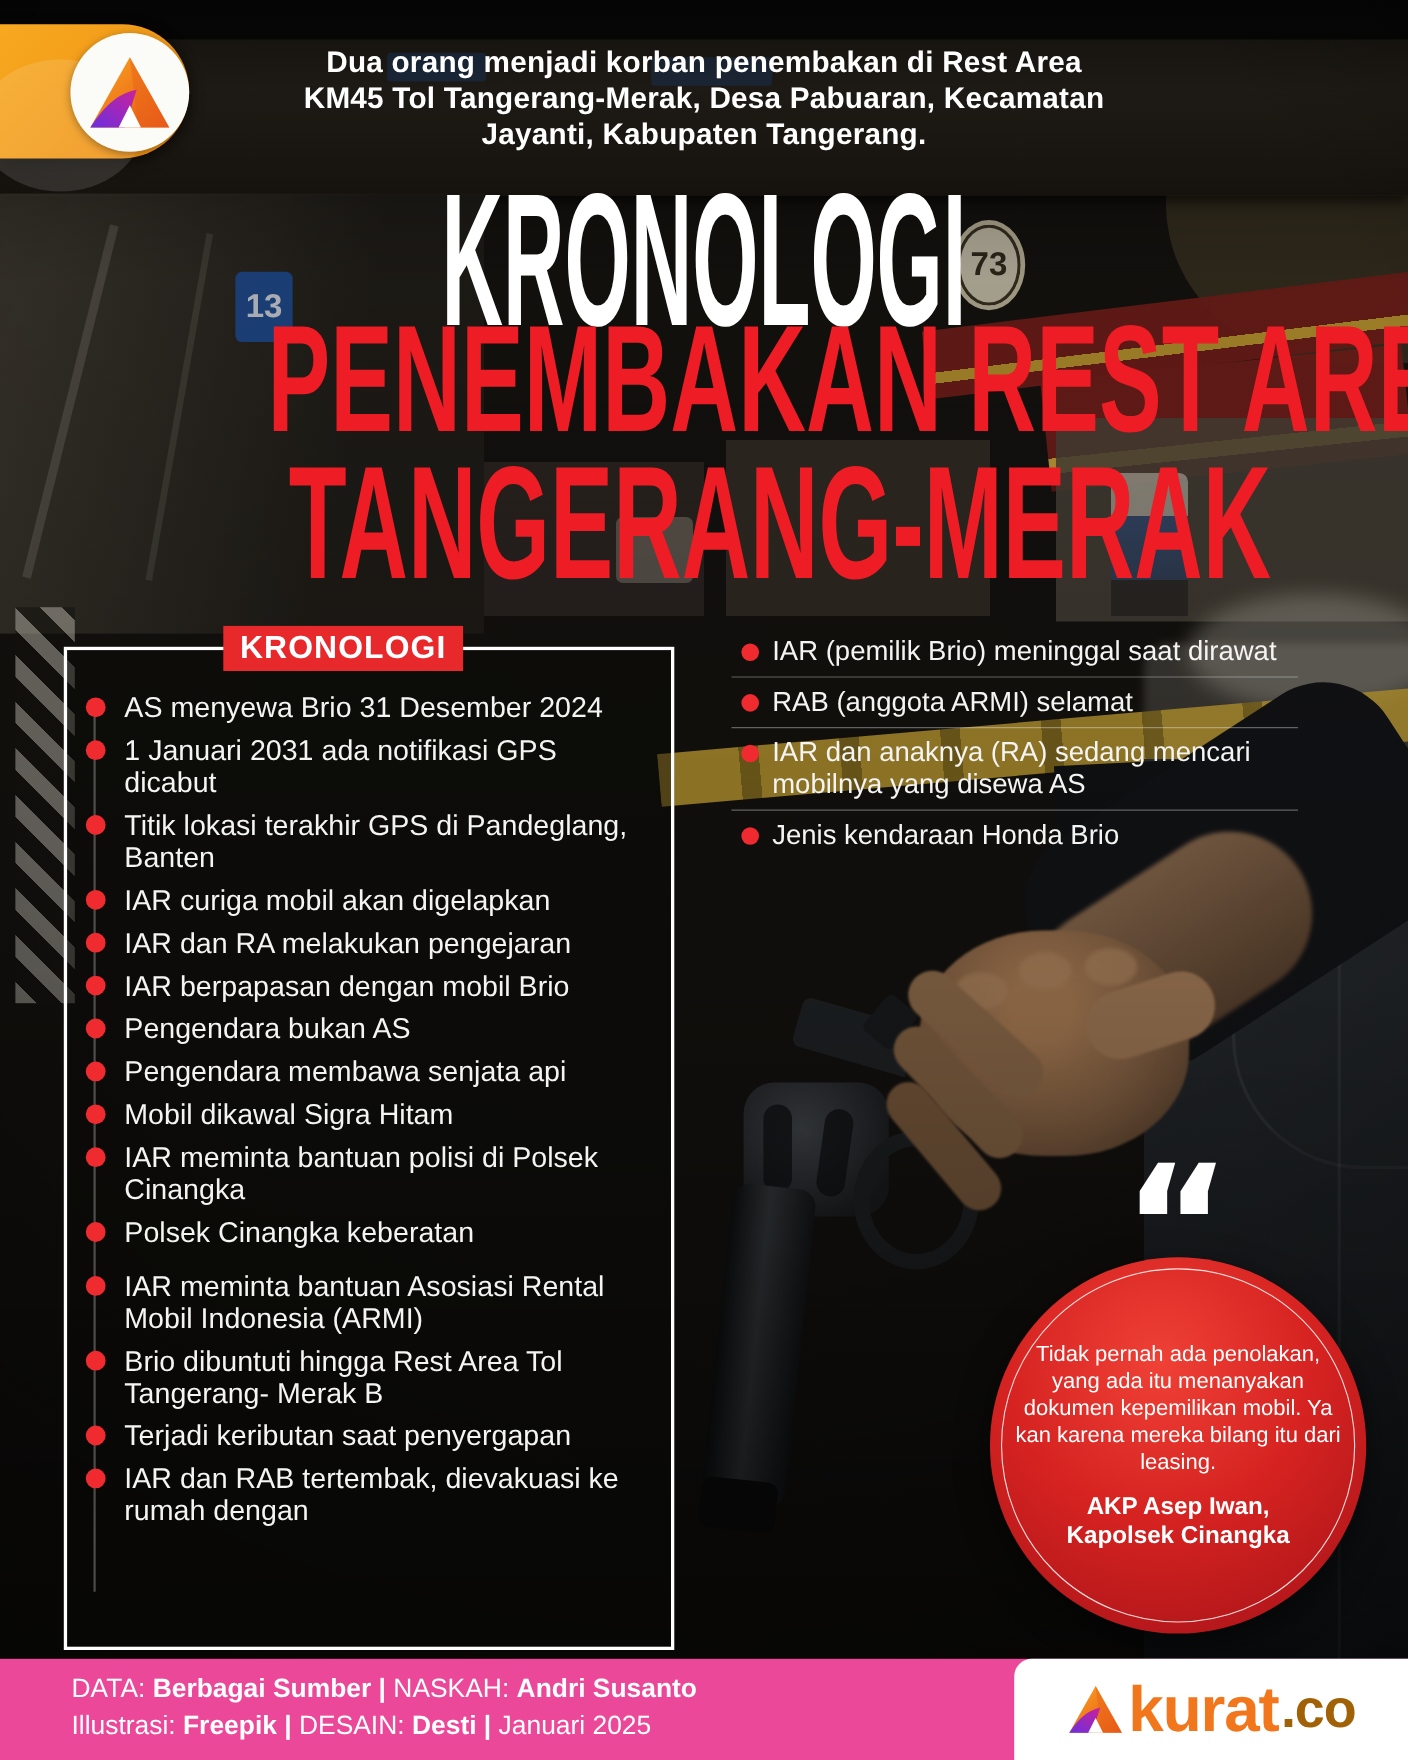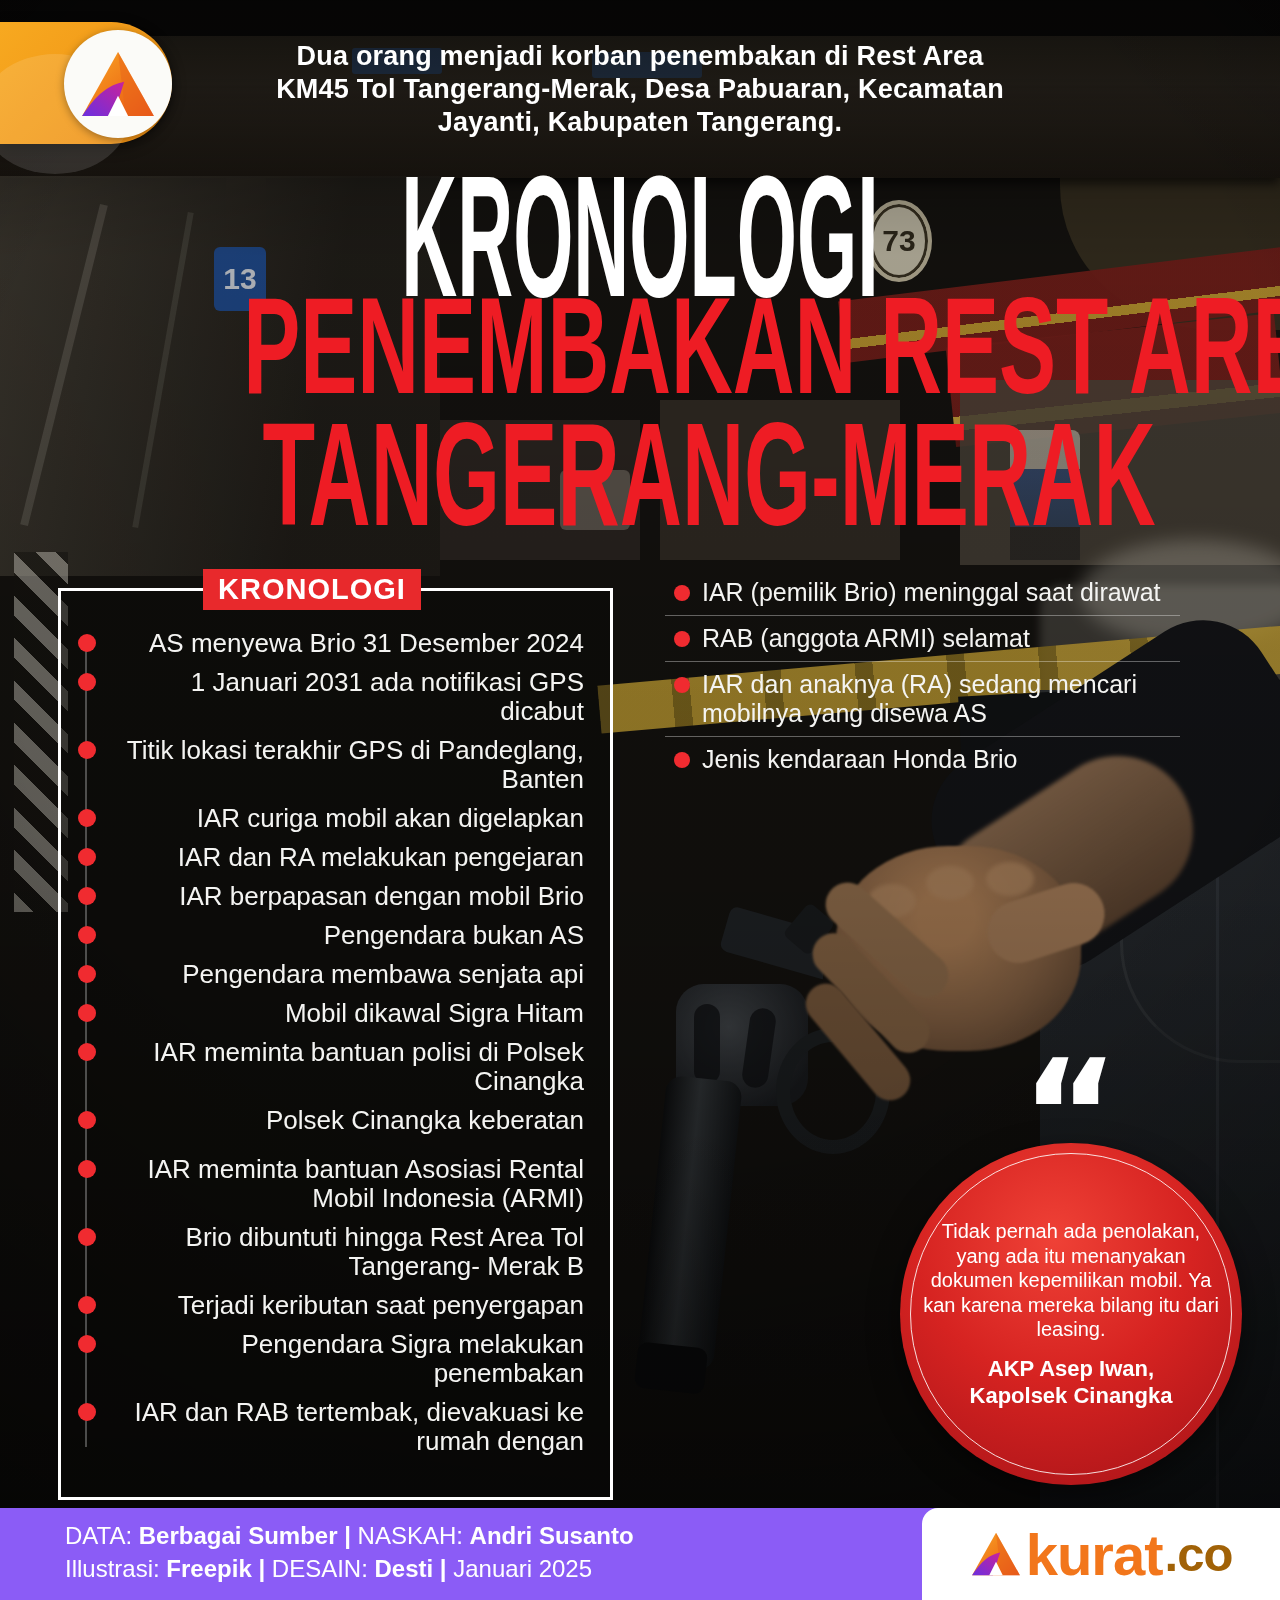--- a/index.html
+++ b/index.html
@@ -77,42 +77,42 @@
   .hline{left:0;right:0;text-align:center;white-space:nowrap;font-weight:700;line-height:1;color:#fff;}
   .h1{top:150px;font-size:172px;transform:scaleX(.45);}
   .h2{top:276px;font-size:138px;transform:scaleX(.62);}
   .h3{top:402px;font-size:146px;transform:scaleX(.59);}
   .red{color:#EE1C24;}
   
   .tbox{left:58px;top:588px;width:549px;height:906px;border:3px solid #fff;background:rgba(8,8,6,.45);}
   .tbox::before{content:"";position:absolute;left:24px;top:46px;width:2px;height:810px;background:rgba(255,255,255,.28);}
   .badge{position:absolute;left:142px;top:-22px;width:218px;height:41px;background:#E8292C;
     display:flex;align-items:center;justify-content:center;color:#fff;font-weight:700;font-size:29px;letter-spacing:1px;}
-  ul.tlist{list-style:none;margin:38px 26px 0 52px;padding:0;text-align:right;}
+  ul.tlist{list-style:none;margin:38px 26px 0 52px;padding:0;}
   ul.tlist li{position:relative;margin-bottom:10px;color:#f4f4f2;font-size:26px;line-height:29px;}
   ul.tlist li:nth-of-type(12){margin-top:20px;}
   ul.tlist li::before{content:"";position:absolute;left:-35px;top:5px;width:18px;height:18px;border-radius:50%;background:#F02B30;}
   
   .facts{left:665px;top:578px;width:515px;}
   ul.flist{list-style:none;margin:0;padding:0;}
   ul.flist li{position:relative;margin:0 0 8px 0;padding:0 0 8px 37px;color:#f4f4f2;font-size:25px;line-height:29px;
     border-bottom:1px solid rgba(255,255,255,.35);}
   ul.flist li:last-of-type{border-bottom:none;}
   ul.flist li::before{content:"";position:absolute;left:9px;top:7px;width:16px;height:16px;border-radius:50%;background:#F02B30;}
   
   .qmark{left:995px;top:1040px;width:150px;text-align:center;color:#fff;
     font-family:"DejaVu Sans",sans-serif;font-weight:700;font-size:150px;line-height:1;z-index:3;}
   .qcircle{left:900px;top:1143px;width:342px;height:342px;border-radius:50%;
     background:radial-gradient(circle at 45% 28%,#ef4136 0%,#d62321 45%,#a31117 100%);
     box-shadow:0 10px 30px rgba(0,0,0,.5);display:flex;flex-direction:column;align-items:center;justify-content:center;}
   .qcircle::after{content:"";position:absolute;inset:10px;border:1.5px solid rgba(255,255,255,.85);border-radius:50%;}
   .qtext{width:300px;text-align:center;color:#fff;font-size:20px;line-height:24.5px;}
   .qauthor{margin-top:13px;text-align:center;color:#fff;font-weight:700;font-size:22px;line-height:27px;}
   
-  .fband{left:0;top:1508px;width:1280px;height:92px;background:#8b5cf6;}
+  .fband{left:0;top:1508px;width:1280px;height:92px;background:#ec4899;}
   .fline{position:absolute;left:65px;color:#fff;font-size:24px;line-height:30px;white-space:nowrap;}
   .fl1{top:13px;}
   .fl2{top:46px;}
   .seg{font-weight:400;}
   .seg.bold{font-weight:700;}
   .logobox{left:922px;top:1508px;width:358px;height:92px;background:#fff;border-radius:16px 0 0 0;
     display:flex;align-items:center;justify-content:center;gap:2px;}
   .wordmark{color:#F2761B;font-weight:700;font-size:58px;letter-spacing:-1px;}
   .tld{color:#a16207;font-weight:700;font-size:49px;letter-spacing:-1px;}
   .amark-sm{width:52px;height:48px;margin-right:2px;}
@@ -221,21 +221,20 @@
           <li>IAR dan RA melakukan pengejaran</li>
           <li>IAR berpapasan dengan mobil Brio</li>
           <li>Pengendara bukan AS</li>
           <li>Pengendara membawa senjata api</li>
           <li>Mobil dikawal Sigra Hitam</li>
           <li>IAR meminta bantuan polisi di Polsek Cinangka</li>
           <li>Polsek Cinangka keberatan</li>
           <li>IAR meminta bantuan Asosiasi Rental Mobil Indonesia (ARMI)</li>
           <li>Brio dibuntuti hingga Rest Area Tol Tangerang- Merak B</li>
           <li>Terjadi keributan saat penyergapan</li>
-          <li>Pengendara Sigra melakukan penembakan</li>
           <li>IAR dan RAB tertembak, dievakuasi ke rumah dengan</li>
         </ul>
     </div>
 
     <div class="abs facts">
       <ul class="flist">
 
       <li>IAR (pemilik Brio) meninggal saat dirawat</li>
           <li>RAB (anggota ARMI) selamat</li>
           <li>IAR dan anaknya (RA) sedang mencari mobilnya yang disewa AS</li>

